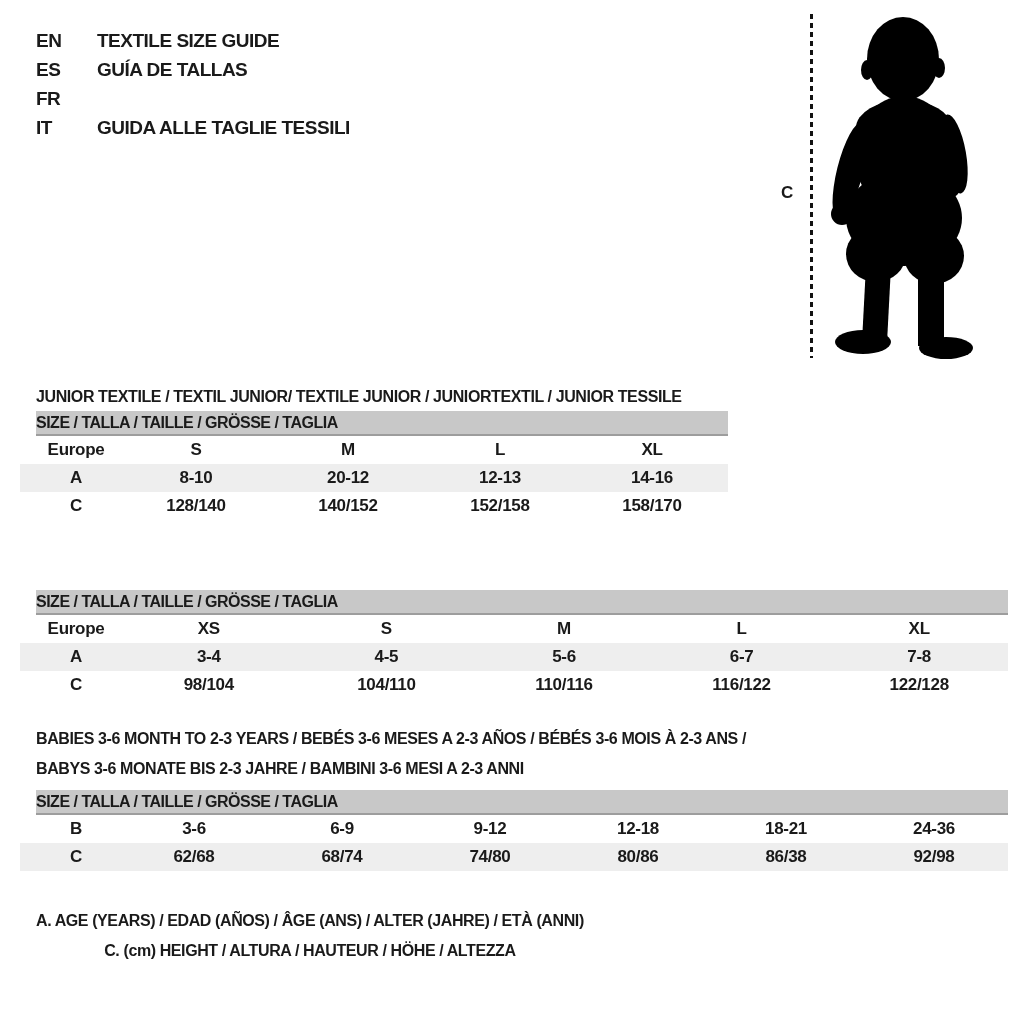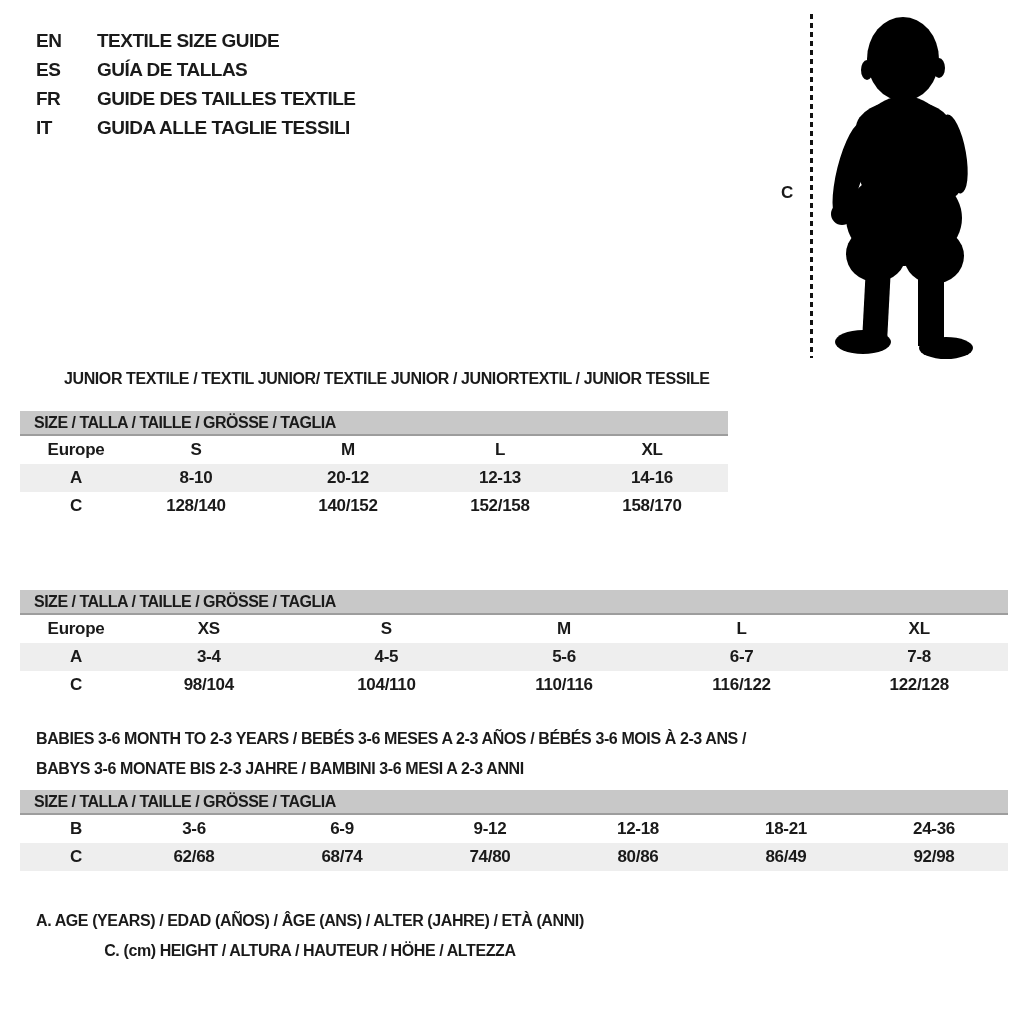--- a/index.html
+++ b/index.html
@@ -36,35 +36,35 @@
     position: absolute; left: 781px; top: 183px;
     font-weight: 700; font-size: 17px;
   }
   .silhouette { position: absolute; left: 826px; top: 6px; }
 
   
   .section-title {
     position: absolute; left: 36px;
     font-weight: 700; font-size: 16px; letter-spacing: -0.4px; white-space: nowrap;
   }
-  #junior-title { top: 370px; margin-left: 28px; }
+  #junior-title { top: 388px; }
   #children-title { top: 545px; }
   #babies-title { top: 724px; line-height: 30px; }
 
   
   .size-table { position: absolute; left: 20px; }
   #junior-table { top: 411px; width: 708px; }
   #children-table { top: 590px; width: 988px; }
   #babies-table { top: 790px; width: 988px; }
   .table-header {
     background: var(--header-bg);
     border-bottom: 2px solid var(--header-edge);
     height: 25px; line-height: 23px;
     font-weight: 700; font-size: 16px; letter-spacing: -0.5px;
-    padding-left: 14px; white-space: nowrap;
+    white-space: nowrap; margin-left: 16px;
   }
   .trow {
     display: flex; align-items: center; height: 28px;
     font-weight: 700; font-size: 17px; letter-spacing: -0.3px;
   }
   .trow.shaded { background: var(--stripe-bg); }
   .tcell { flex: 1; text-align: center; white-space: nowrap; }
   .tcell.label { flex: 0 0 100px; text-align: center; padding-left: 12px; }
 
   
@@ -83,21 +83,20 @@
     <div class="lang-row">
       <span class="lang-code">EN</span>
       <span class="lang-label">TEXTILE SIZE GUIDE</span>
     </div>
     <div class="lang-row">
       <span class="lang-code">ES</span>
       <span class="lang-label">GUÍA DE TALLAS</span>
     </div>
     <div class="lang-row">
       <span class="lang-code">FR</span>
-      <span class="lang-label">GUIDE DES TAILLES TEXTILE</span>
     </div>
     <div class="lang-row">
       <span class="lang-code">IT</span>
       <span class="lang-label">GUIDA ALLE TAGLIE TESSILI</span>
     </div>
   </div>
 
   <div class="measure-label">C</div>
   <div class="measure-line"></div>
   <svg class="silhouette" width="150" height="354" viewBox="0 0 150 354" aria-hidden="true">
@@ -194,21 +193,21 @@
           <div class="tcell">12-18</div>
           <div class="tcell">18-21</div>
           <div class="tcell">24-36</div>
         </div>
         <div class="trow shaded">
           <div class="tcell label">C</div>
           <div class="tcell">62/68</div>
           <div class="tcell">68/74</div>
           <div class="tcell">74/80</div>
           <div class="tcell">80/86</div>
-          <div class="tcell">86/49</div>
+          <div class="tcell">86/38</div>
           <div class="tcell">92/98</div>
         </div>
       </div>
   </div>
 
   <div class="legend">
     <div class="legend-line">A. AGE (YEARS) / EDAD (AÑOS) / ÂGE (ANS) / ALTER (JAHRE) / ETÀ (ANNI)</div>
     <div class="legend-line">C. (cm) HEIGHT / ALTURA / HAUTEUR / HÖHE / ALTEZZA</div>
   </div>
 

